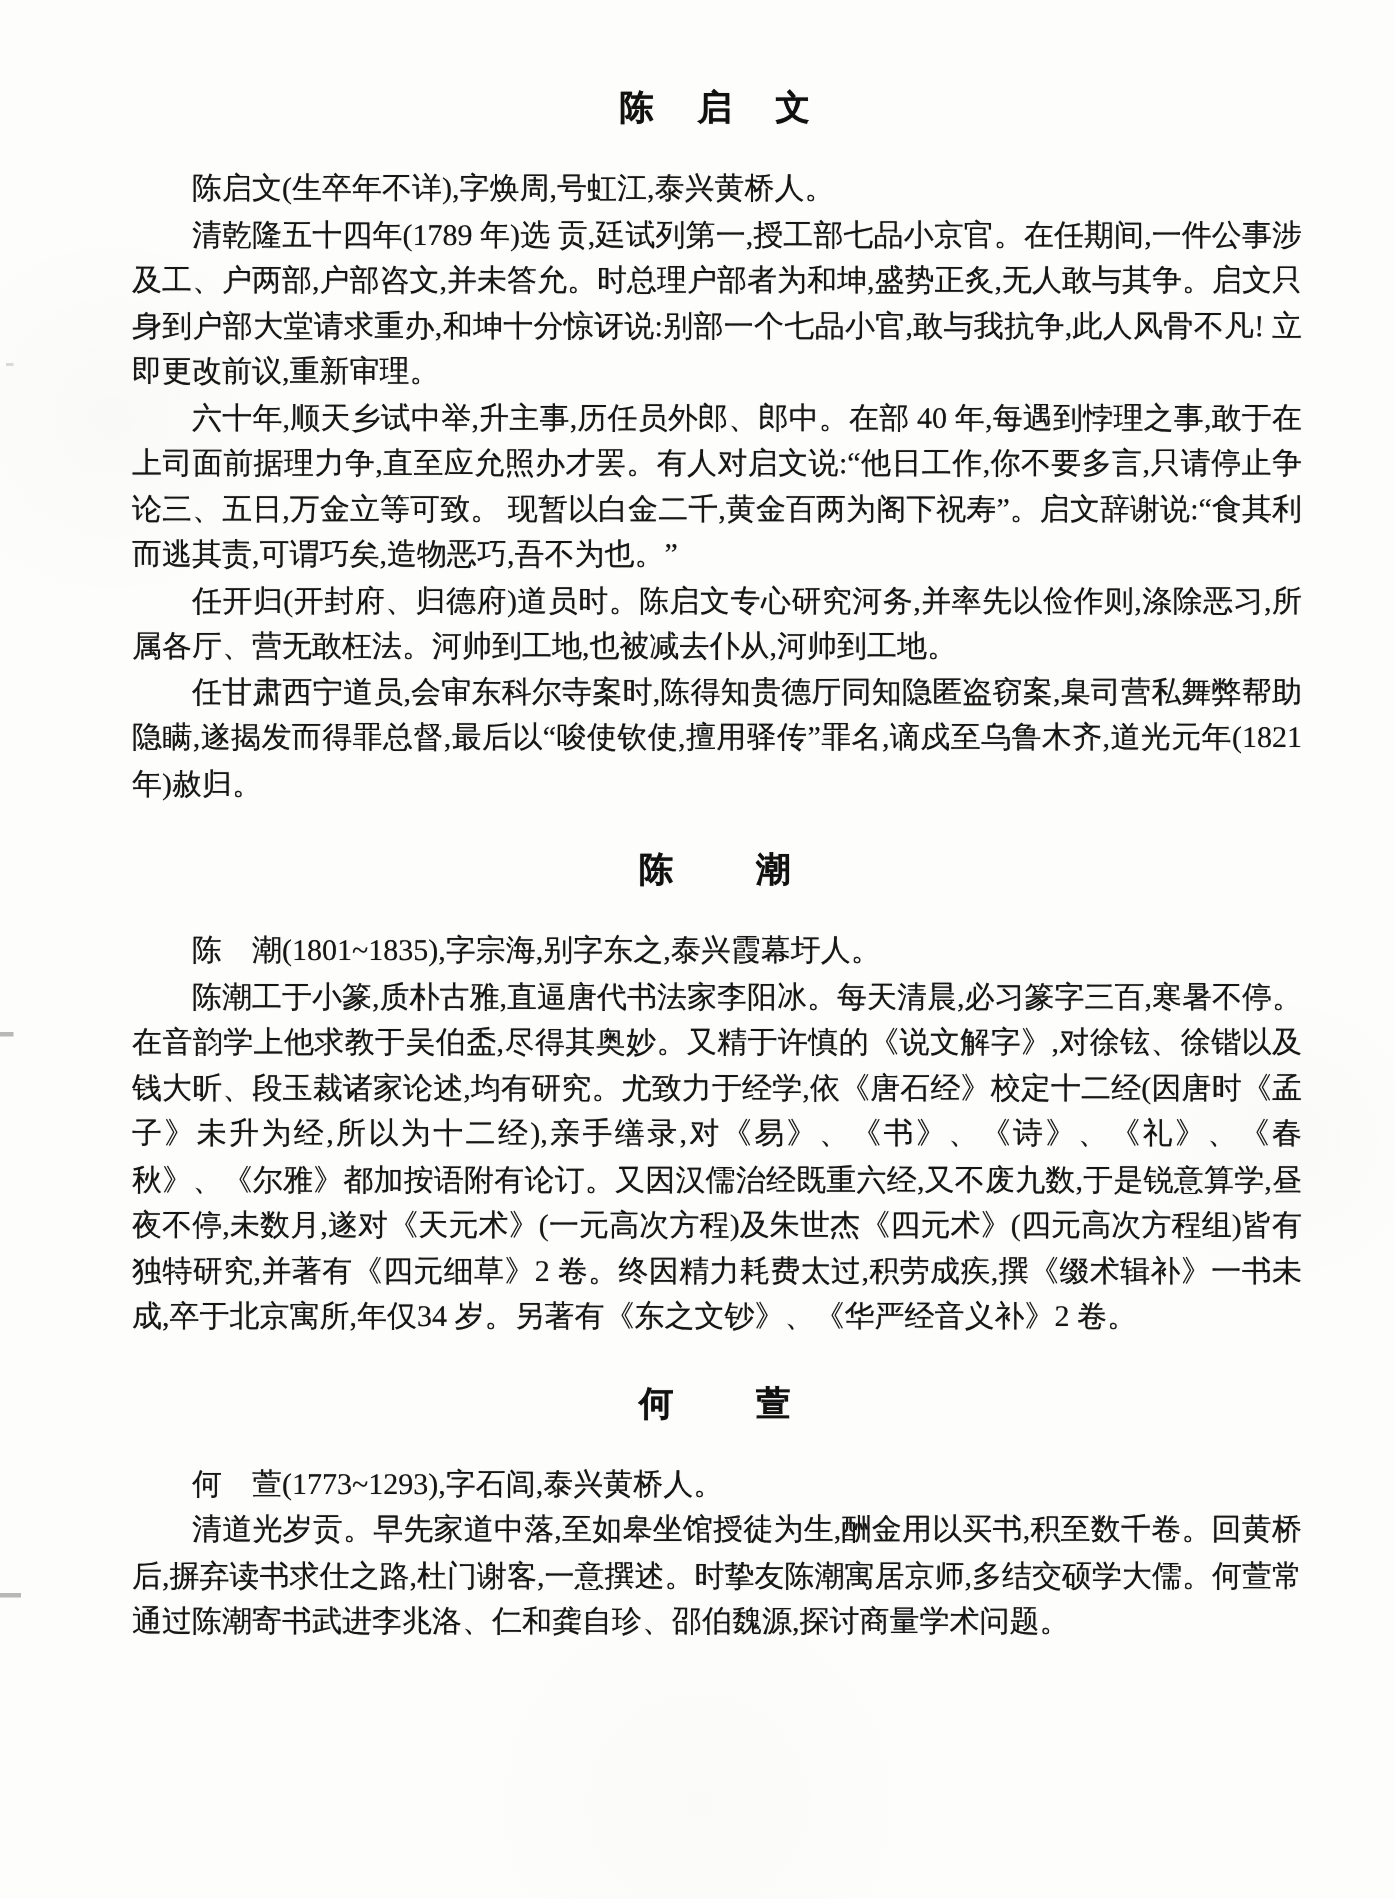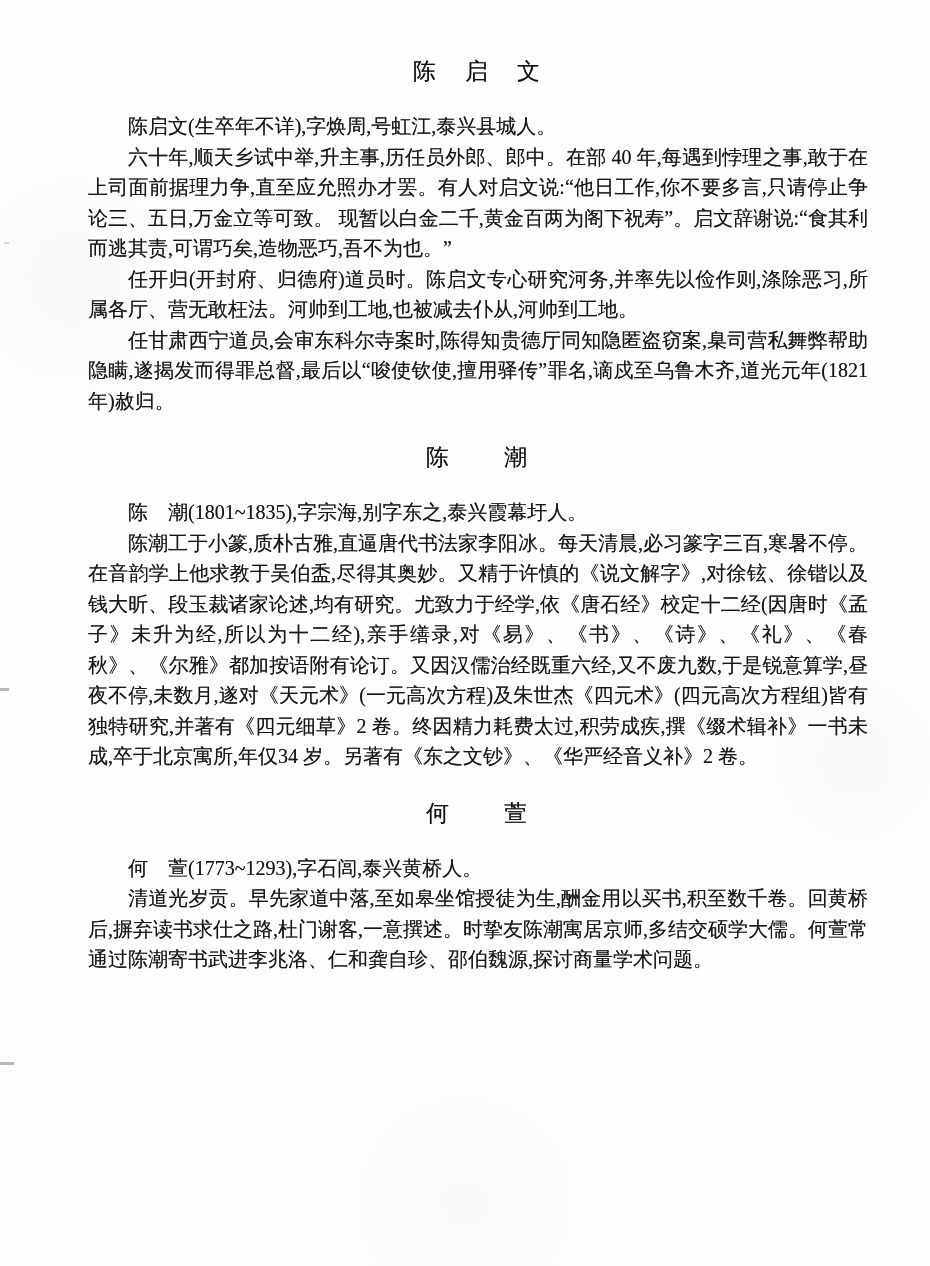--- a/index.html
+++ b/index.html
@@ -19,21 +19,21 @@
     overflow: hidden;
     position: relative;
   }
   .page {
     padding: 56px 62px 0 88px;
     width: 780px;
   }
   .section { margin: 0; }
   .section-title {
     font-size: 23px;
-    font-weight: normal;
+    font-weight: bold;
     text-align: center;
     letter-spacing: 3px;
     margin: 26px 0 24px 0;
     color: #111;
     text-shadow: 0 0 0.5px rgba(0,0,0,0.6);
   }
   .section:first-child .section-title { margin-top: 0; }
   .para {
     font-size: 20px;
     line-height: 30.5px;
@@ -57,21 +57,22 @@
 <body>
 
 <div class="scan-mark m1"></div>
 <div class="scan-mark m2"></div>
 <div class="scan-mark m3"></div>
 
 <main class="page">
 
   <section class="section">
     <h2 class="section-title">陈　启　文</h2>
-    <p class="para">陈启文(生卒年不详),字焕周,号虹江,泰兴县城人。</p>
+    <p class="para">陈启文(生卒年不详),字焕周,号虹江,泰兴黄桥人。</p>
+    <p class="para">清乾隆五十四年(1789 年)选 贡,廷试列第一,授工部七品小京官。在任期间,一件公事涉及工、户两部,户部咨文,并未答允。时总理户部者为和坤,盛势正炙,无人敢与其争。启文只身到户部大堂请求重办,和坤十分惊讶说:别部一个七品小官,敢与我抗争,此人风骨不凡! 立即更改前议,重新审理。</p>
     <p class="para">六十年,顺天乡试中举,升主事,历任员外郎、郎中。在部 40 年,每遇到悖理之事,敢于在上司面前据理力争,直至应允照办才罢。有人对启文说:“他日工作,你不要多言,只请停止争论三、五日,万金立等可致。 现暂以白金二千,黄金百两为阁下祝寿”。启文辞谢说:“食其利而逃其责,可谓巧矣,造物恶巧,吾不为也。”</p>
     <p class="para">任开归(开封府、归德府)道员时。陈启文专心研究河务,并率先以俭作则,涤除恶习,所属各厅、营无敢枉法。河帅到工地,也被减去仆从,河帅到工地。</p>
     <p class="para">任甘肃西宁道员,会审东科尔寺案时,陈得知贵德厅同知隐匿盗窃案,臬司营私舞弊帮助隐瞒,遂揭发而得罪总督,最后以“唆使钦使,擅用驿传”罪名,谪戍至乌鲁木齐,道光元年(1821 年)赦归。</p>
   </section>
 
   <section class="section">
     <h2 class="section-title">陈　　潮</h2>
     <p class="para">陈　潮(1801~1835),字宗海,别字东之,泰兴霞幕圩人。</p>
     <p class="para">陈潮工于小篆,质朴古雅,直逼唐代书法家李阳冰。每天清晨,必习篆字三百,寒暑不停。在音韵学上他求教于吴伯盉,尽得其奥妙。又精于许慎的《说文解字》,对徐铉、徐锴以及钱大昕、段玉裁诸家论述,均有研究。尤致力于经学,依《唐石经》校定十二经(因唐时《孟子》未升为经,所以为十二经),亲手缮录,对《易》、《书》、《诗》、《礼》、《春秋》、《尔雅》都加按语附有论订。又因汉儒治经既重六经,又不废九数,于是锐意算学,昼夜不停,未数月,遂对《天元术》(一元高次方程)及朱世杰《四元术》(四元高次方程组)皆有独特研究,并著有《四元细草》2 卷。终因精力耗费太过,积劳成疾,撰《缀术辑补》一书未成,卒于北京寓所,年仅34 岁。另著有《东之文钞》、《华严经音义补》2 卷。</p>
   </section>

